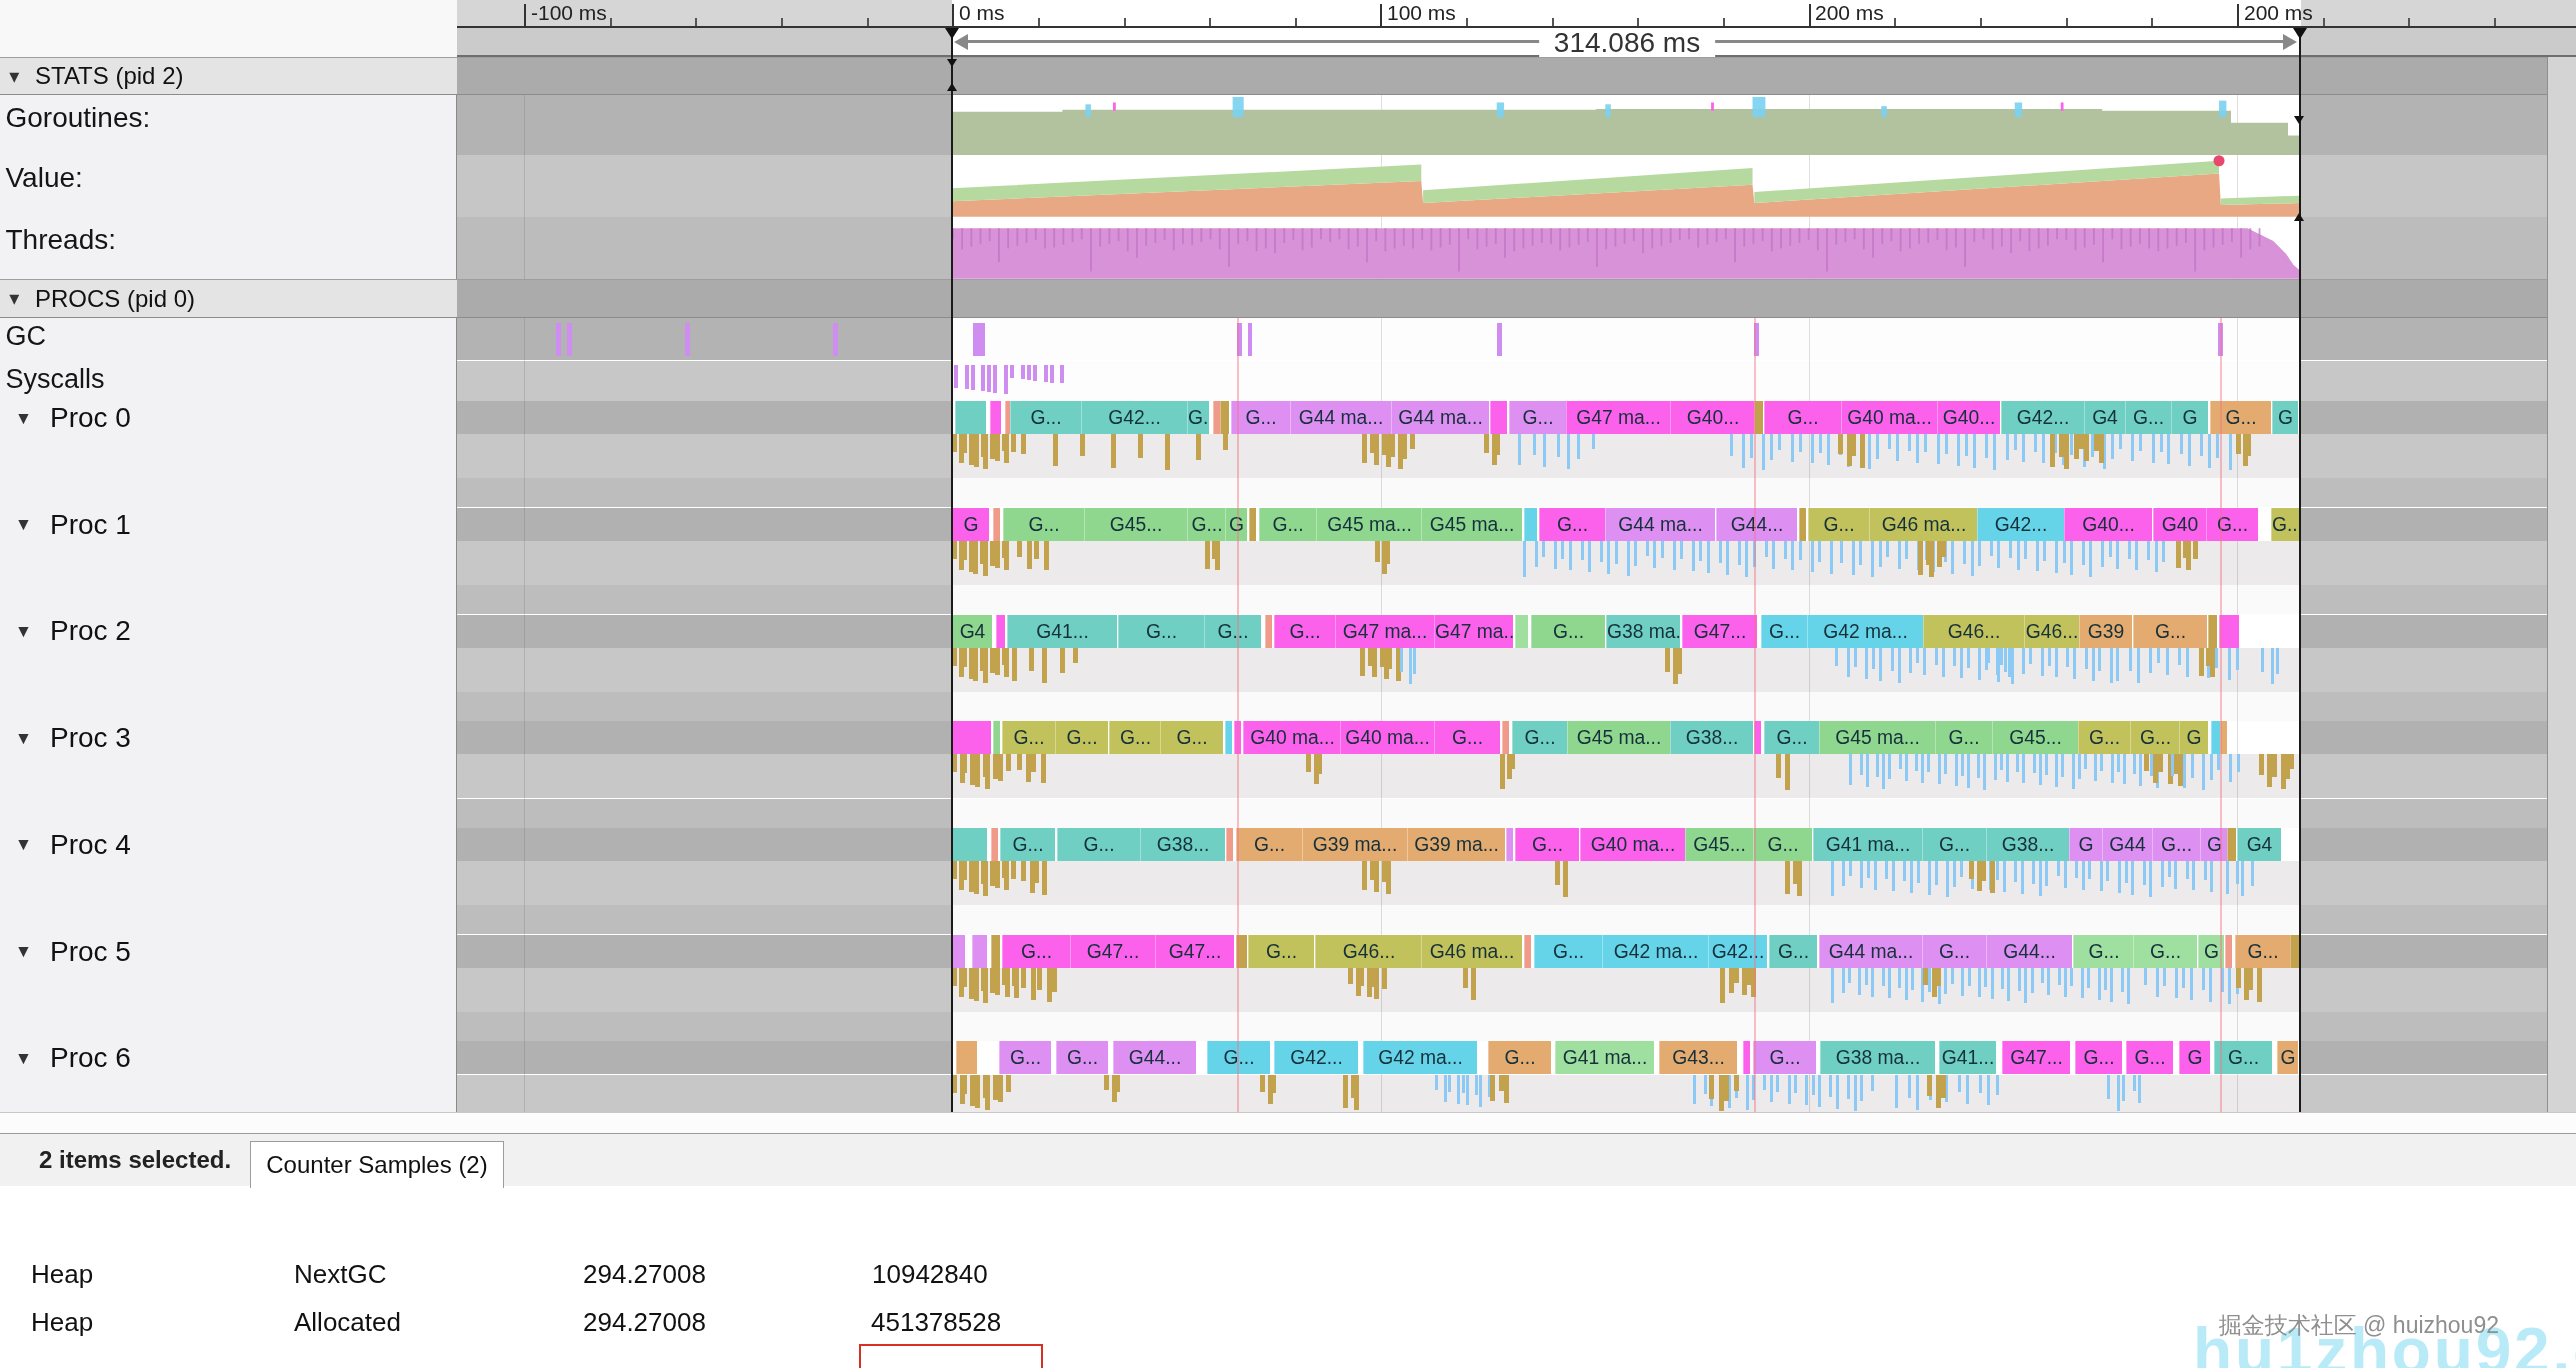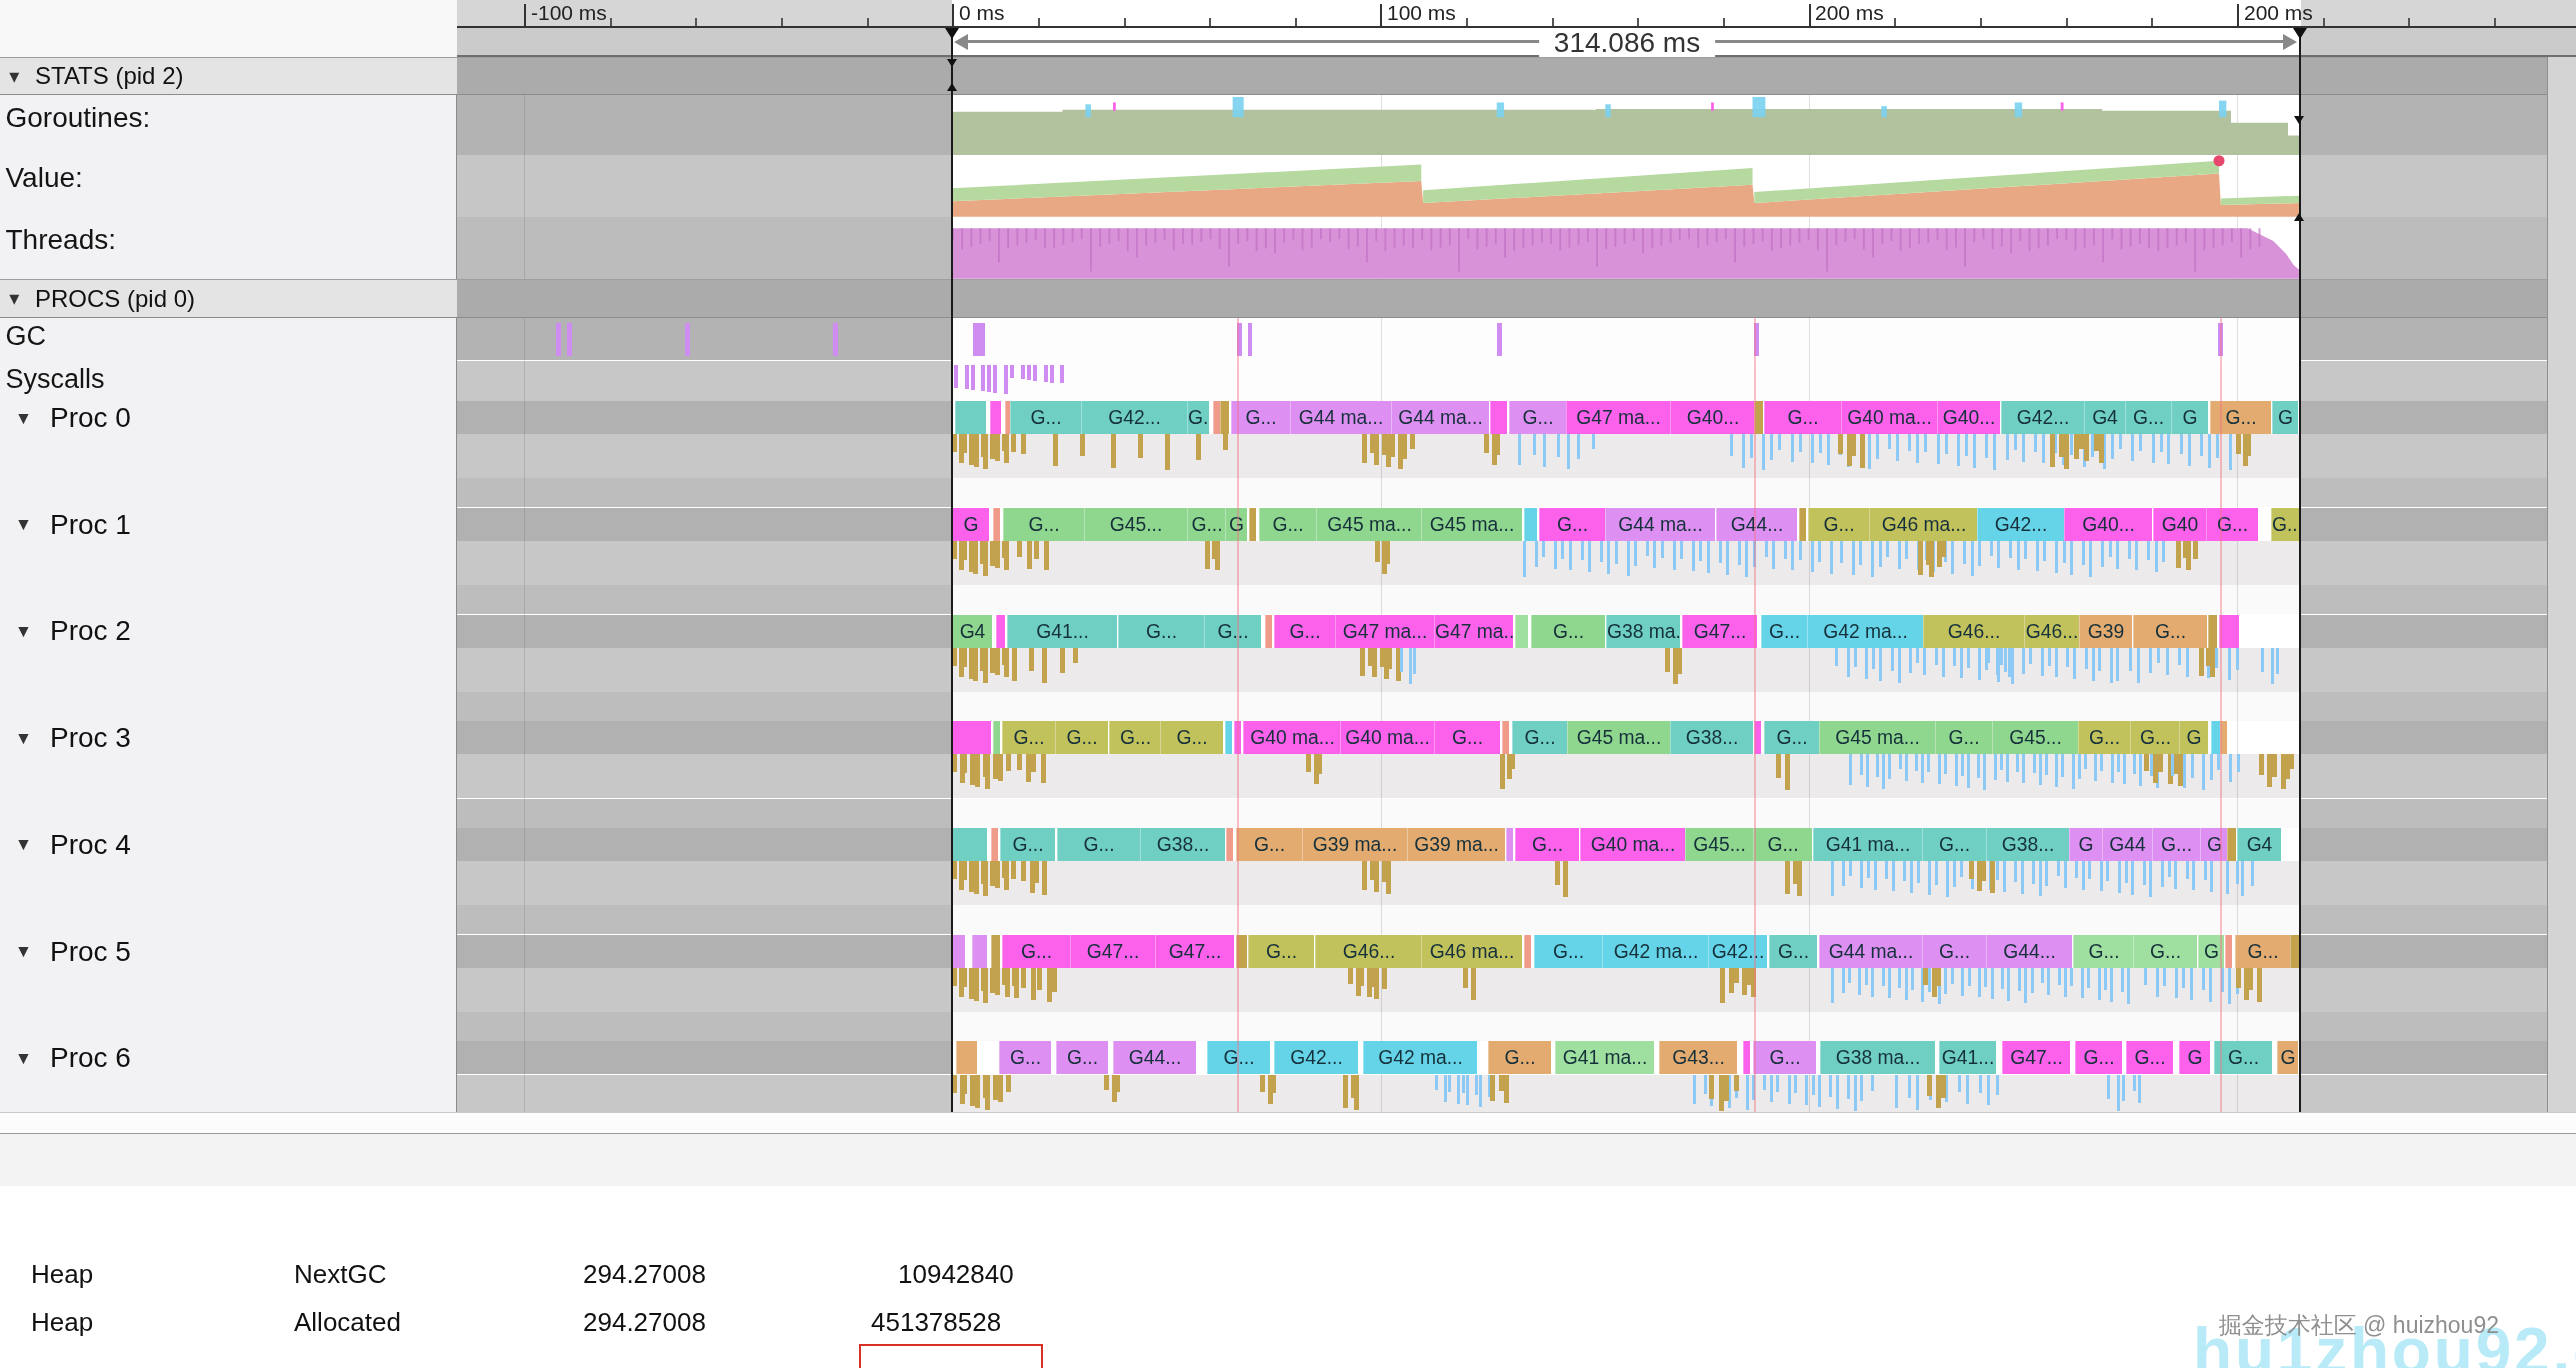--- a/index.html
+++ b/index.html
@@ -1153,27 +1153,31 @@
       <div class="abs" style="left: 947px; top: 59px; width: 0px; height: 0px; border-left: 5.5px solid transparent; border-right: 5.5px solid transparent; border-top: 8.3px solid rgb(17, 17, 17);"></div>
       <div class="abs" style="left: 947px; top: 83px; width: 0px; height: 0px; border-left: 5.5px solid transparent; border-right: 5.5px solid transparent; border-bottom: 8.3px solid rgb(17, 17, 17);"></div>
       <div class="abs" style="left: 2294px; top: 116px; width: 0px; height: 0px; border-left: 5.5px solid transparent; border-right: 5.5px solid transparent; border-top: 8.3px solid rgb(17, 17, 17);"></div>
       <div class="abs" style="left: 2294px; top: 213px; width: 0px; height: 0px; border-left: 5.5px solid transparent; border-right: 5.5px solid transparent; border-bottom: 8.3px solid rgb(17, 17, 17);"></div>
       <div class="abs" style="left: 2547px; top: 57px; width: 28.5px; height: 1055px; background: rgb(212, 212, 212); border-left: 0.9px solid rgb(143, 143, 143);"></div>
     </div>
 
 <div class="abs" id="divider-strip" style="left:0;top:1112px;width:2576px;height:21px;background:#fcfcfc;border-top:0.9px solid #c9c9c9;"></div>
 
 <div id="bottom-panel">
+  <div id="tab-strip">
+    <span id="selected-text">2 items selected.</span>
+    <div id="counter-tab">Counter Samples (2)</div>
+  </div>
   <div id="table-area">
     <div id="table-rows">
           <div class="tr" style="top: 64px;">
             <div class="td" style="left: 31px;">Heap</div>
             <div class="td" style="left: 294px;">NextGC</div>
             <div class="td" style="left: 583px;">294.27008</div>
-            <div class="td" style="left: 898px;">10942840</div>
+            <div class="td" style="left: 872px;">10942840</div>
           </div>
           <div class="tr" style="top: 112px;">
             <div class="td" style="left: 31px;">Heap</div>
             <div class="td" style="left: 294px;">Allocated</div>
             <div class="td" style="left: 583px;">294.27008</div>
             <div class="td" style="left: 871px;">451378528</div>
           </div>
         </div>
     <div id="highlight-box"></div>
   </div>

